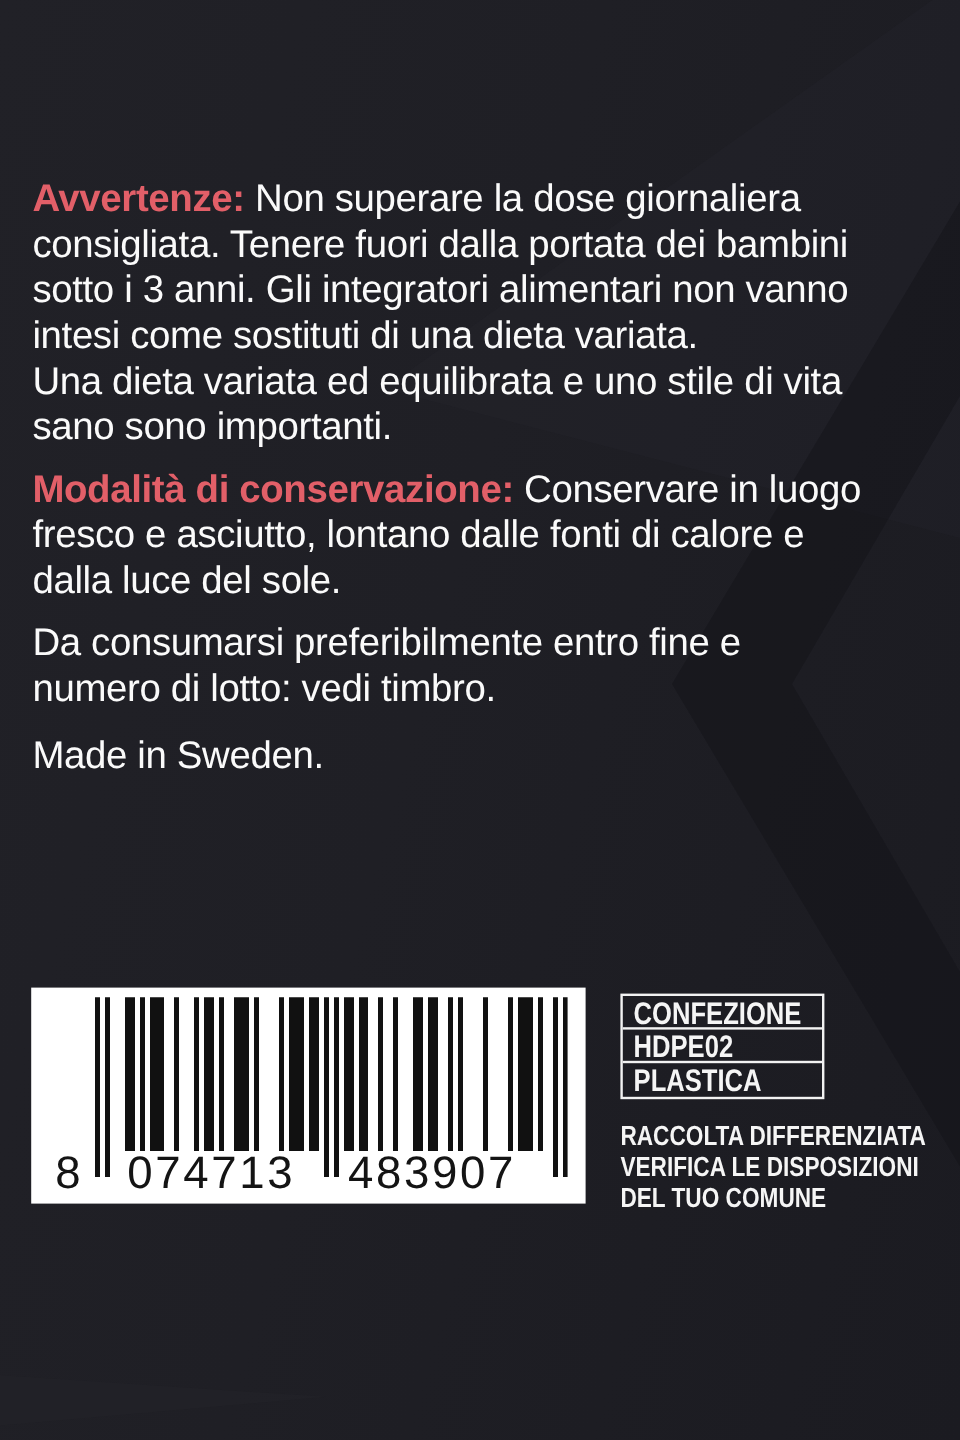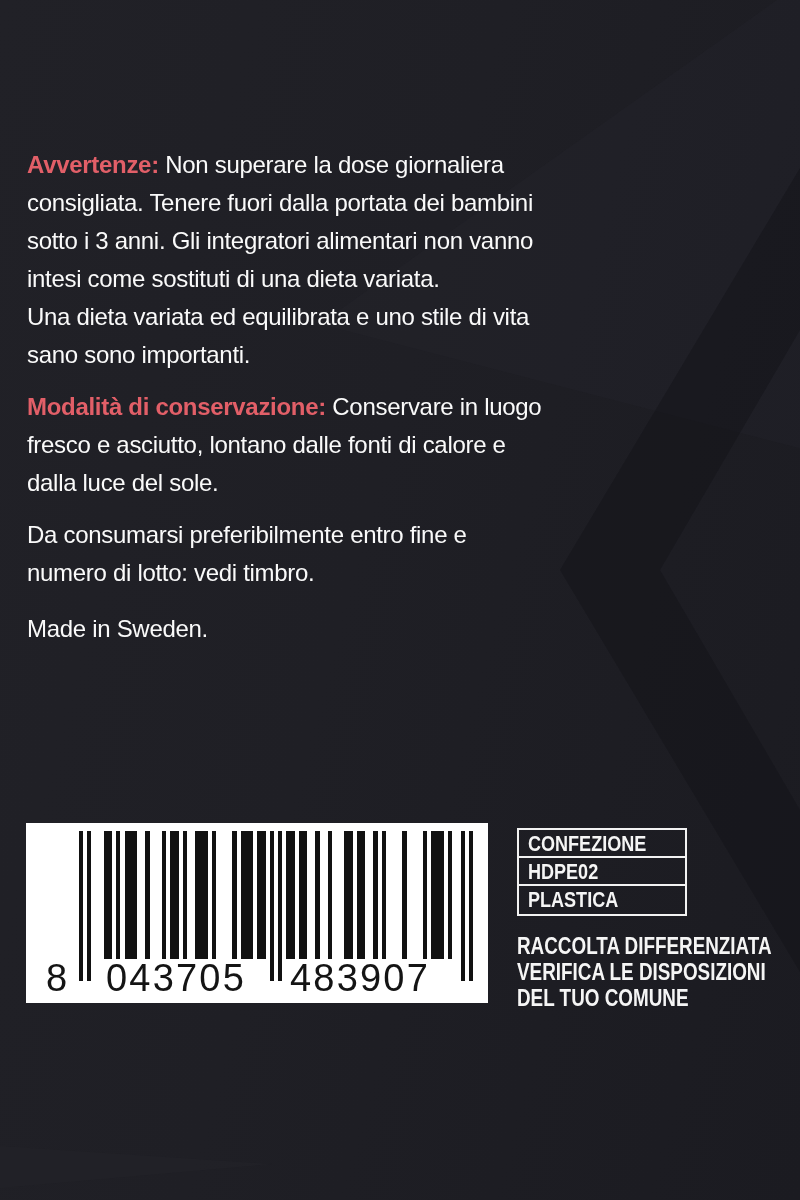--- a/index.html
+++ b/index.html
@@ -25,21 +25,21 @@
     background:#141419; opacity:.55;
     clip-path:polygon(100% 14%, 70% 47.5%, 100% 81%, 100% 67.5%, 82.5% 47.5%, 100% 27.5%);
   }
   .deco-bottom {
     background:#24242c; opacity:.35;
     clip-path:polygon(0 95.5%, 34% 97%, 0 99%);
   }
   .content {
     position:absolute; left:27px; top:146px; width:760px;
     color:#fafafa;
-    font-size:24px; line-height:38px; letter-spacing:-0.3px;
+    font-size:32px; line-height:38px; letter-spacing:-0.3px;
   }
   .content p { margin:0 0 14px 0; }
   .content p.expiry { margin-bottom:18px; }
   .content p.origin { margin-bottom:26px; }
   .content p.distributor { margin-bottom:0; }
   .h { color:#e25f68; font-weight:bold; }
   .body-text { white-space:pre-line; }
 
   .bottom-section {
     position:absolute; left:26px; top:823px;
@@ -65,21 +65,21 @@
   .recycle-col { margin-left:29px; width:266px; flex:0 0 auto; }
   .recycle-table {
     margin-top:5px; width:170px;
     border:2px solid #f2f2f2;
     color:#f5f5f5;
   }
   .recycle-row {
     height:28px; line-height:28px;
     border-bottom:2px solid #f2f2f2;
     padding-left:9px;
-    font-size:22px; font-weight:bold;
+    font-size:26px; font-weight:bold;
     white-space:nowrap;
   }
   .recycle-row span { display:inline-block; transform:scaleX(0.82); transform-origin:left center; }
   .recycle-row:last-child { border-bottom:none; }
   .recycle-note {
     margin-top:17px;
     color:#f5f5f5;
     font-size:23px; line-height:26px; font-weight:bold;
     white-space:pre-line;
     transform:scaleX(0.82); transform-origin:left top;
@@ -156,21 +156,21 @@
           <rect x="302.73" y="0" width="4.15" height="128" fill="#111111"></rect>
           <rect x="323.47" y="0" width="4.15" height="128" fill="#111111"></rect>
           <rect x="344.20" y="0" width="4.15" height="128" fill="#111111"></rect>
           <rect x="352.49" y="0" width="12.44" height="128" fill="#111111"></rect>
           <rect x="369.08" y="0" width="4.15" height="128" fill="#111111"></rect>
           <rect x="381.52" y="0" width="4.15" height="150" fill="#111111"></rect>
           <rect x="389.82" y="0" width="4.15" height="150" fill="#111111"></rect>
         </svg>
       <div class="barcode-digits">
         <span class="bd-first">8</span>
-        <span class="bd-left">043705</span>
+        <span class="bd-left">074713</span>
         <span class="bd-right">483907</span>
       </div>
     </div>
 
     <div class="recycle-col">
       <div class="recycle-table">
         <div class="recycle-row">
           <span>CONFEZIONE</span>
         </div>
         <div class="recycle-row">

